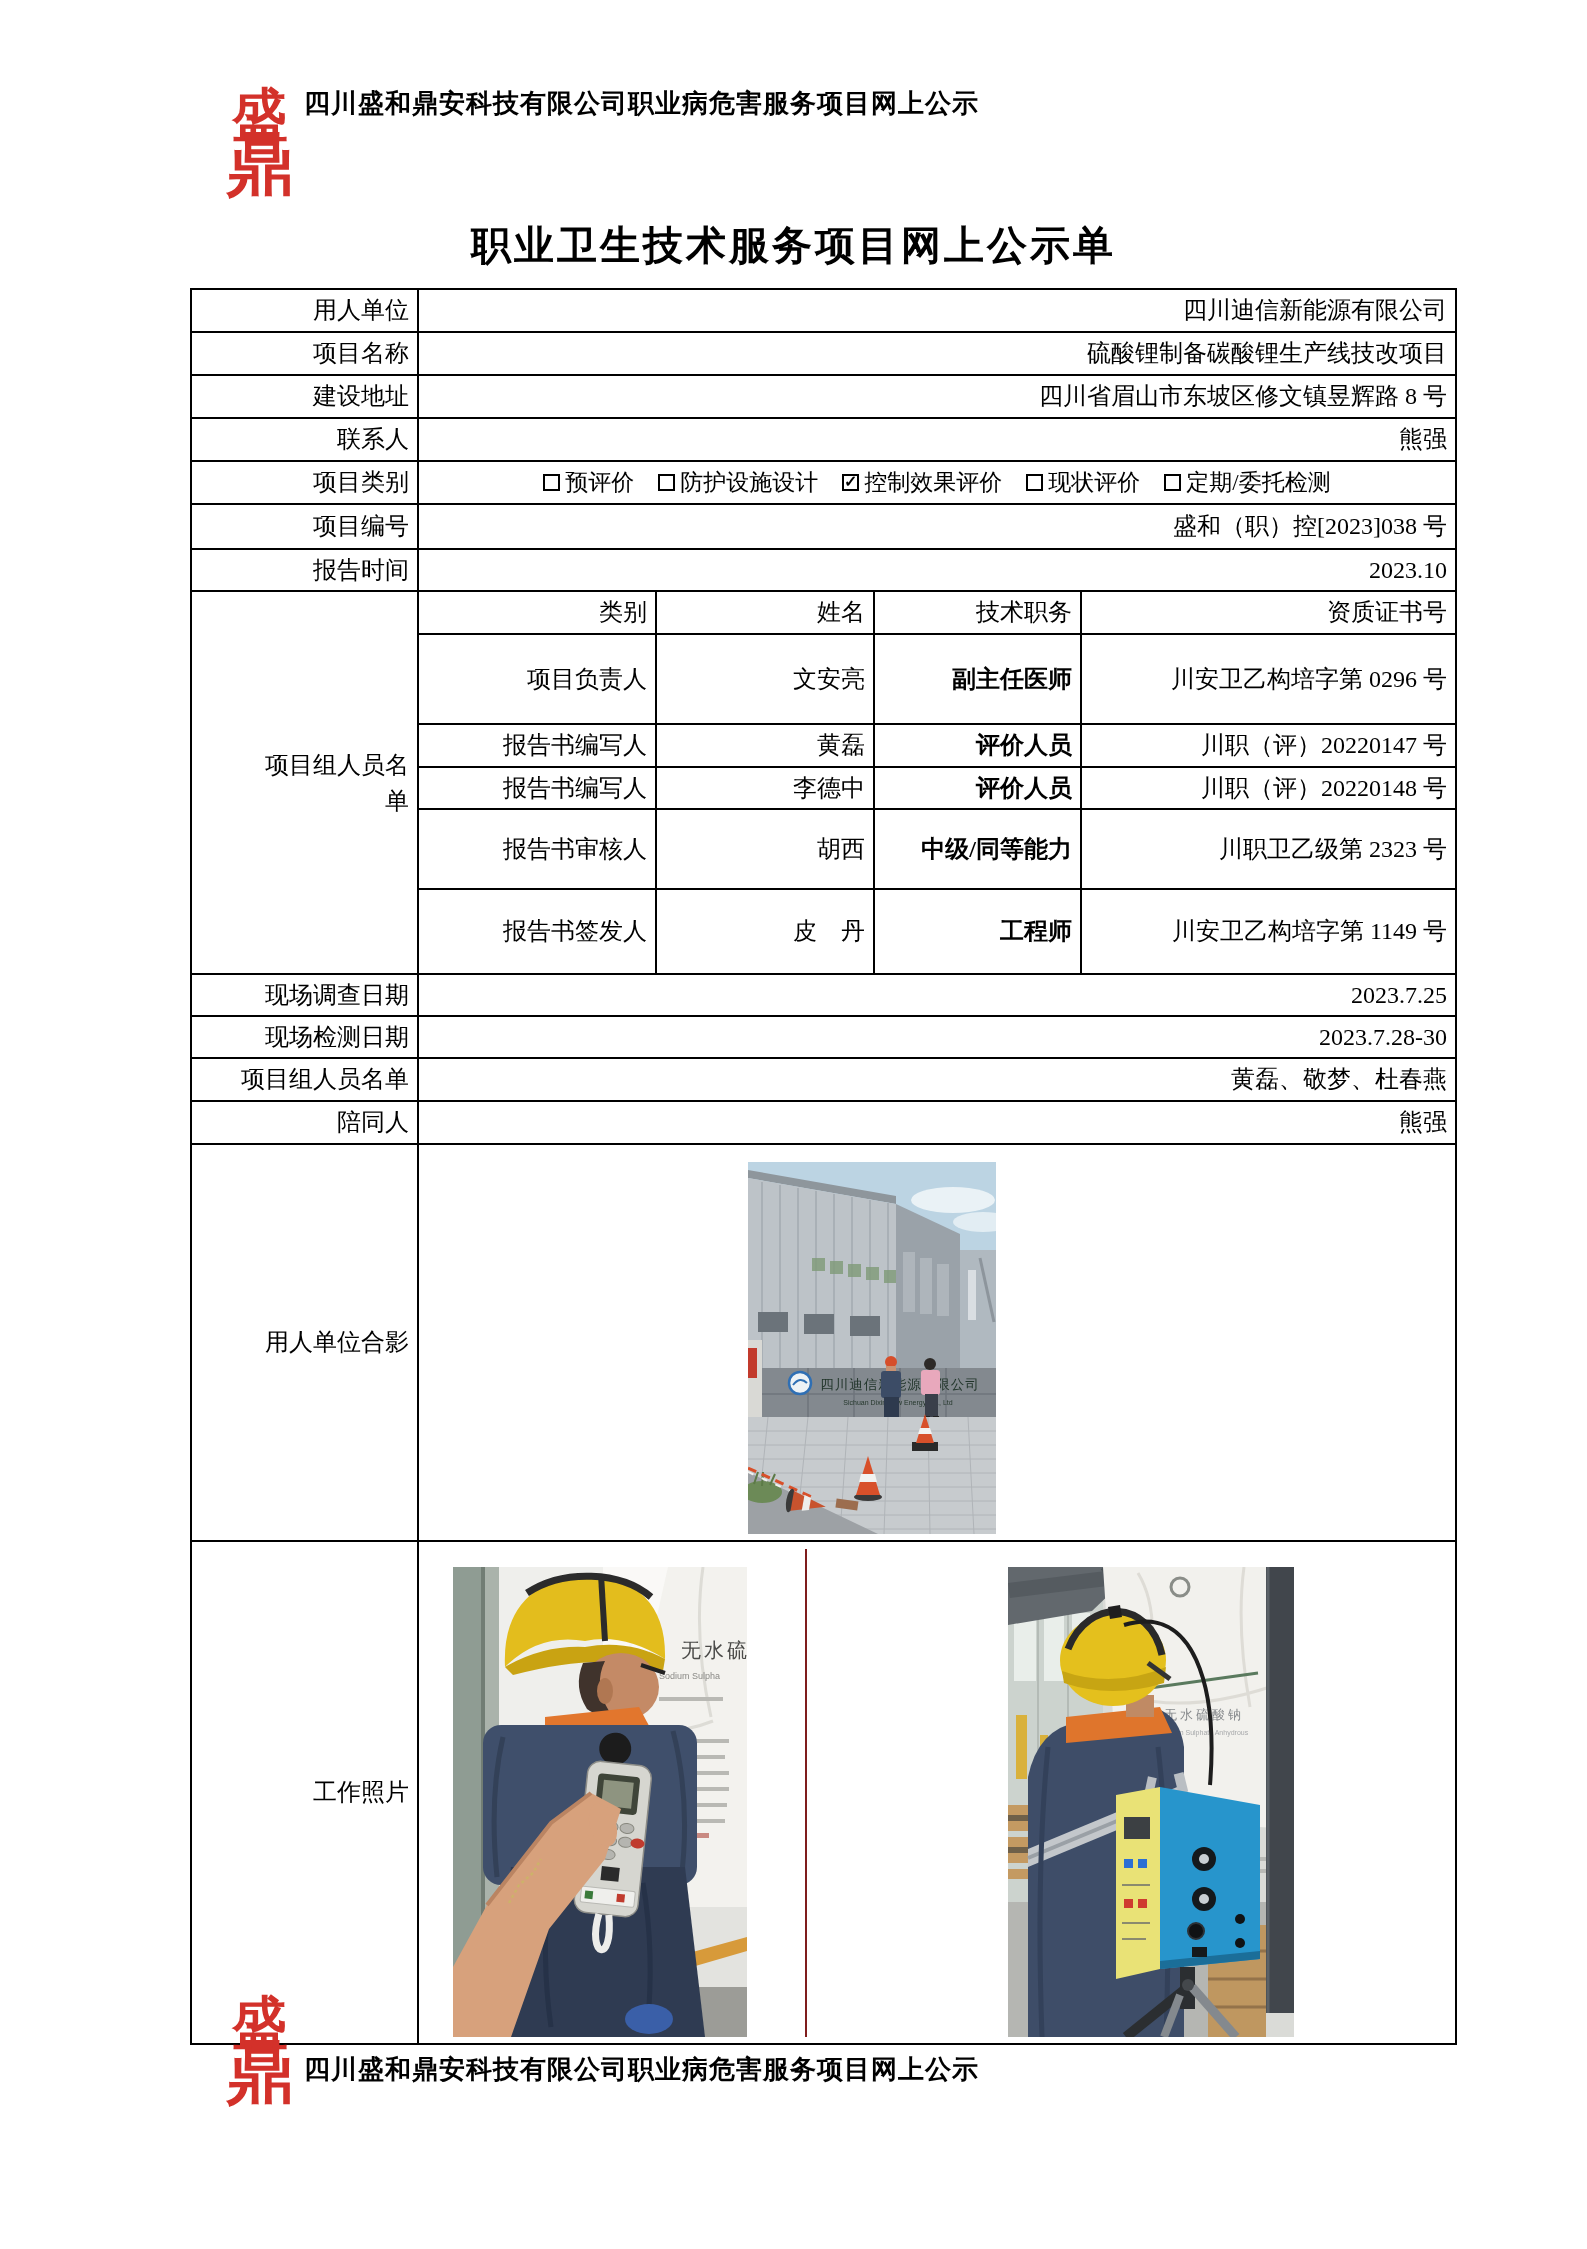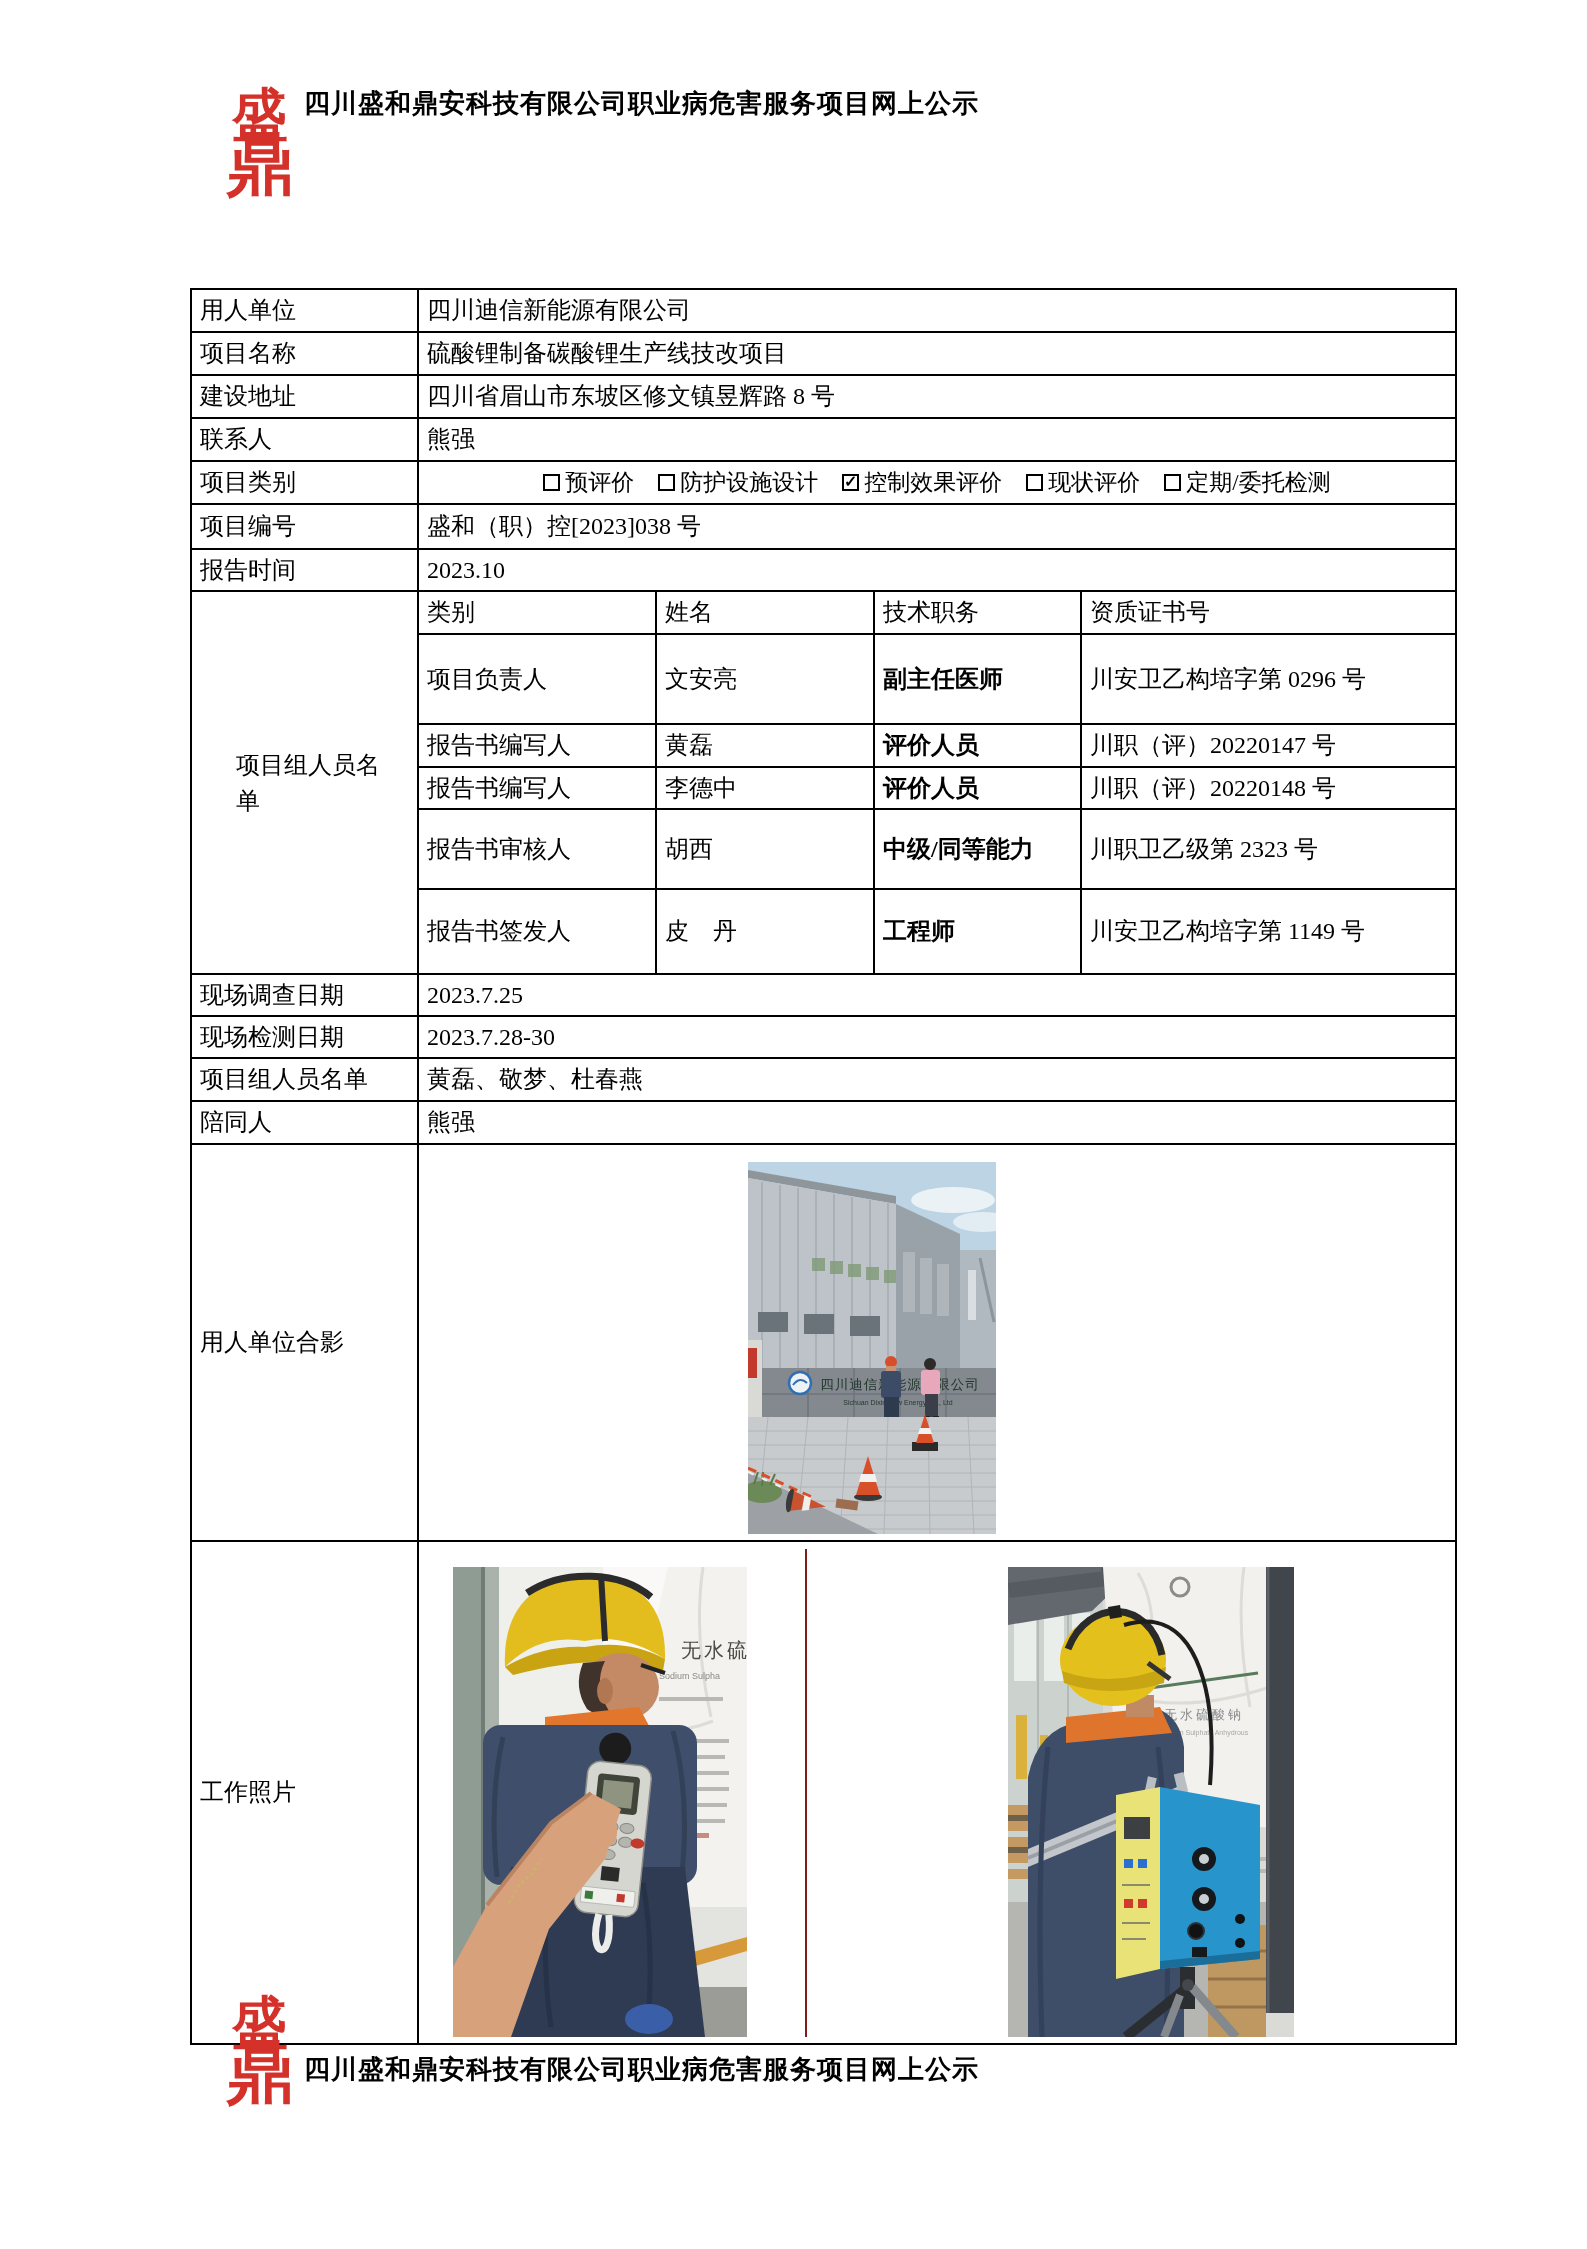--- a/index.html
+++ b/index.html
@@ -8,21 +8,21 @@
   
   .brand{position:absolute;display:flex;flex-direction:column;align-items:center;
          color:#d3312a;font-weight:bold;line-height:0.9;letter-spacing:0;}
   .brand .g1{font-size:56px;}
   .brand .g2{font-size:68px;margin-top:-6px;}
   .hline{position:absolute;font-size:26px;font-weight:bold;letter-spacing:1px;white-space:nowrap;}
   .doc-title{position:absolute;top:218px;left:0;width:100%;text-align:center;
              font-size:40px;font-weight:bold;letter-spacing:3px;}
   table.form{position:absolute;left:190px;top:288px;border-collapse:collapse;table-layout:fixed;
              width:1265px;font-size:24px;}
-  table.form td{border:2px solid #000;text-align:left;vertical-align:middle;
+  table.form td{border:2px solid #000;text-align:right;vertical-align:middle;
                 padding:2px 8px;overflow:hidden;line-height:1.35;}
   td.lbl{font-size:24px;}
   .wrap6{display:inline-block;width:150px;line-height:1.5;margin-left:36px;}
   td.cert{padding:0 55px;}
   td.ttl{padding:0 38px;font-weight:bold;}
   .opts{display:flex;justify-content:center;align-items:center;gap:24px;white-space:nowrap;}
   .opt{display:inline-flex;align-items:center;gap:5px;font-size:23px;}
   .cb{display:inline-flex;align-items:center;justify-content:center;width:17px;height:17px;
       border:2px solid #000;box-sizing:border-box;}
   .cb i{font-style:normal;font-weight:bold;font-size:16px;line-height:1;}
@@ -41,20 +41,21 @@
 <body>
 
 <div class="sheet">
 
   <div class="brand" style="left:226px;top:90px;">
     <span class="g1">盛</span>
     <span class="g2">鼎</span>
   </div>
   <div class="hline" style="left:304px;top:86px;">四川盛和鼎安科技有限公司职业病危害服务项目网上公示</div>
 
+  <div class="doc-title">职业卫生技术服务项目网上公示单</div>
 
   <table class="form">
     <colgroup>
       <col style="width:227px">
         <col style="width:238px">
         <col style="width:218px">
         <col style="width:207px">
         <col style="width:375px">
     </colgroup>
     <tbody>

